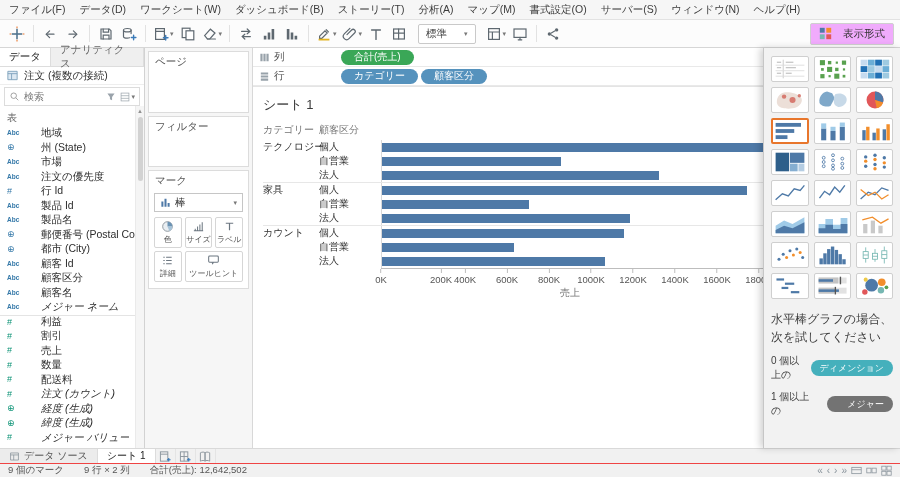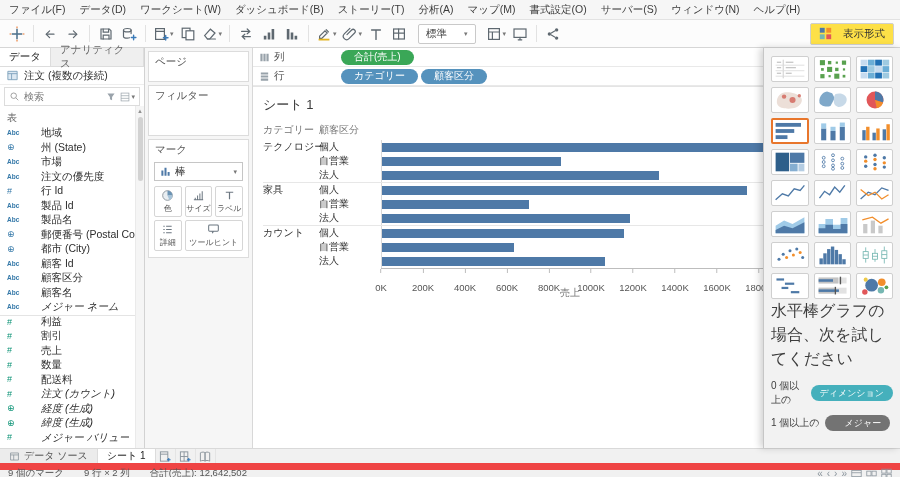--- a/index.html
+++ b/index.html
@@ -10,21 +10,21 @@
   
   .menubar{height:20px;background:#f6f6f6;border-bottom:1px solid #e2e2e2;display:flex;align-items:center;padding-left:2px}
   .menu-item{padding:13px 7px;font-size:10.5px;color:#3c3c3c;white-space:nowrap}
 
   
   .toolbar{height:28px;background:#fcfcfc;border-bottom:1px solid #d6d6d6;display:flex;align-items:center;padding:0 6px;gap:1px}
   .tbtn{height:22px;min-width:22px;display:flex;align-items:center;justify-content:center;border-radius:2px;padding:0 2px}
   .caret{font-size:7px;color:#777;margin-left:1px;line-height:1}
   .tsep{width:1px;height:17px;background:#e2e2e2;margin:0 4px}
   .fit-select{display:flex;align-items:center;gap:16px;border:1px solid #c9c9c9;background:#fff;border-radius:2px;height:20px;padding:0 7px;margin:0 7px;font-size:10.5px;color:#444}
-  .showme-btn{margin-left:auto;display:flex;align-items:center;gap:11px;height:22px;padding:0 8px;border:1px solid #cfcfcf;border-radius:2px;background:#fde047;font-size:10.5px;color:#333}
+  .showme-btn{margin-left:auto;display:flex;align-items:center;gap:11px;height:22px;padding:0 8px;border:1px solid #cfcfcf;border-radius:2px;background:#f0abfc;font-size:10.5px;color:#333}
 
   
   .main{position:absolute;top:48px;left:0;right:0;height:400px;background:#fff}
   .data-pane{position:absolute;left:0;top:0;width:145px;height:100%;background:#fff;border-right:1px solid #d2d2d2}
   .cards-col{position:absolute;left:145px;top:0;width:108px;height:100%;background:#f6f6f6;border-right:1px solid #d8d8d8}
   .sheet-col{position:absolute;left:253px;top:0;right:0;height:100%;background:#fff}
   .showme{position:absolute;top:0;right:0;bottom:0;width:137px;background:#f2f2f2;border-left:1px solid #c6c6c6;box-shadow:-3px 0 7px rgba(0,0,0,.18);z-index:10;padding:8px 7px}
 
   
   .pane-tabs{display:flex;height:19px;border-bottom:1px solid #ddd;font-size:10.5px}
@@ -43,21 +43,21 @@
   .f-icon.meas{color:#0c9376}
   .f-label{font-size:10.5px;color:#2e2e2e;overflow:hidden}
   .f-label.it{font-style:italic}
   .pane-scroll{position:absolute;right:0;top:58px;bottom:0;width:9px;background:#f5f5f5;border-left:1px solid #eaeaea;text-align:center}
   .pane-scroll .arr{font-size:6px;color:#909090;padding-top:2px}
   .pane-scroll .thumbbar{width:5px;height:64px;background:#d2d2d2;border-radius:3px;margin:3px auto 0}
 
   
   .card{background:#fff;border:1px solid #dcdcdc;margin:3px 3px 0}
   .card-label{font-size:10.5px;color:#555;padding:3px 6px}
-  .card.pages{height:31px}
+  .card.pages{height:62px}
   .card.filters{height:51px}
   .mark-dropdown{display:flex;align-items:center;gap:4px;border:1px solid #c6c6c6;background:#fff;height:19px;margin:2px 5px 5px;padding:0 5px;font-size:10.5px;color:#333}
   .mark-dropdown .caret{margin-left:auto}
   .marks-grid{display:grid;grid-template-columns:repeat(3,1fr);gap:3px;margin:0 5px 6px}
   .mark-btn{border:1px solid #d6d6d6;border-radius:2px;height:31px;display:flex;flex-direction:column;align-items:center;justify-content:center;gap:1px;font-size:8px;color:#555;background:#fff;overflow:hidden;white-space:nowrap}
   .mark-btn.wide{grid-column:span 2}
 
   
   .shelf{height:19px;display:flex;align-items:center;border-bottom:1px solid #e9e9e9;background:#fff;padding-left:6px}
   .shelf-label{display:flex;align-items:center;gap:4px;width:82px;color:#555;font-size:10.5px;flex:none}
@@ -75,37 +75,37 @@
   .cgroup + .cgroup{border-top:1px solid #e7e7e7}
   .ccat{width:56px;font-size:10px;color:#333;line-height:14px;white-space:nowrap}
   .cgrows{flex:1}
   .crow{display:flex;align-items:center;height:14px}
   .cseg{width:62px;font-size:10px;color:#333;white-space:nowrap}
   .cbarcell{position:relative;width:519px;height:14px;border-left:1px solid #d9d9d9}
   .cbar{position:absolute;left:0;top:2.5px;height:9px}
   .axis{position:relative;margin-left:128px;width:519px;height:30px;border-top:1px solid #bdbdbd}
   .tick{position:absolute;top:0;transform:translateX(-50%);text-align:center}
   .tickmark{width:1px;height:4px;background:#bdbdbd;margin:0 auto}
-  .ticklabel{font-size:9.5px;color:#555;margin-top:9px;white-space:nowrap}
+  .ticklabel{font-size:9.5px;color:#555;margin-top:1px;white-space:nowrap}
   .xlabel{position:absolute;left:189px;top:17px;transform:translateX(-50%);font-size:10px;color:#737373}
 
   
   .thumb-grid{display:grid;grid-template-columns:repeat(3,1fr);gap:5px}
   .thumb{height:26px;background:#fff;border:1px solid #cfcfcf;border-radius:2px;display:flex;align-items:center;justify-content:center}
   .thumb.selected{border-width:2px}
-  .showme-hint{font-size:16px;color:#3d3d3d;line-height:1.5}
-  .req{display:flex;align-items:center;gap:5px;margin-top:8px;font-size:10px;color:#3d3d3d}
+  .showme-hint{margin-top:11px;font-size:12px;color:#3d3d3d;line-height:1.5}
+  .req{display:flex;align-items:center;gap:11px;margin-top:8px;font-size:10px;color:#3d3d3d}
   .req-pill{color:#fff;border-radius:8px;padding:1.5px 9px;font-size:9px;white-space:nowrap}
 
   
   .tabsbar{position:absolute;left:0;right:0;top:448px;height:15px;background:#f1f1f1;border-top:1px solid #d9d9d9;display:flex;align-items:stretch;font-size:10px}
   .btab{display:flex;align-items:center;gap:4px;padding:0 9px;color:#555;background:#ececec;border-right:1px solid #dcdcdc;white-space:nowrap}
   .btab.active{background:#fff;color:#222}
   .newbtn{width:20px;display:flex;align-items:center;justify-content:center;border-right:1px solid #e4e4e4}
-  .statusbar{position:absolute;left:0;right:0;top:463px;height:14px;background:#f1f1f1;border-top:7px solid #ef4444;display:flex;align-items:center;font-size:9.5px;color:#555;padding:0 8px;gap:20px}
+  .statusbar{position:absolute;left:0;right:0;top:463px;height:14px;background:#f1f1f1;border-top:1px solid #ef4444;display:flex;align-items:center;font-size:9.5px;color:#555;padding:0 8px;gap:20px}
   .status-right{margin-left:auto;display:flex;align-items:center;gap:4px;color:#8a949c;font-size:10px}
 </style>
 </head>
 <body>
 
 <div class="app">
 
   <div class="menubar" id="menubar">
       <div class="menu-item">ファイル(F)</div>
       <div class="menu-item">データ(D)</div>
@@ -603,21 +603,21 @@
                   </div>
                 </div>
               </div>
             </div>
           <div class="axis">
             <div id="axis-ticks">
                 <div class="tick" style="left: 0px;">
                   <div class="tickmark"></div>
                   <div class="ticklabel">0K</div>
                 </div>
-                <div class="tick" style="left: 42px; text-align: right;">
+                <div class="tick" style="left: 60px; text-align: right;">
                   <div class="tickmark"></div>
                   <div class="ticklabel">200K</div>
                 </div>
                 <div class="tick" style="left: 84px;">
                   <div class="tickmark"></div>
                   <div class="ticklabel">400K</div>
                 </div>
                 <div class="tick" style="left: 126px;">
                   <div class="tickmark"></div>
                   <div class="ticklabel">600K</div>

